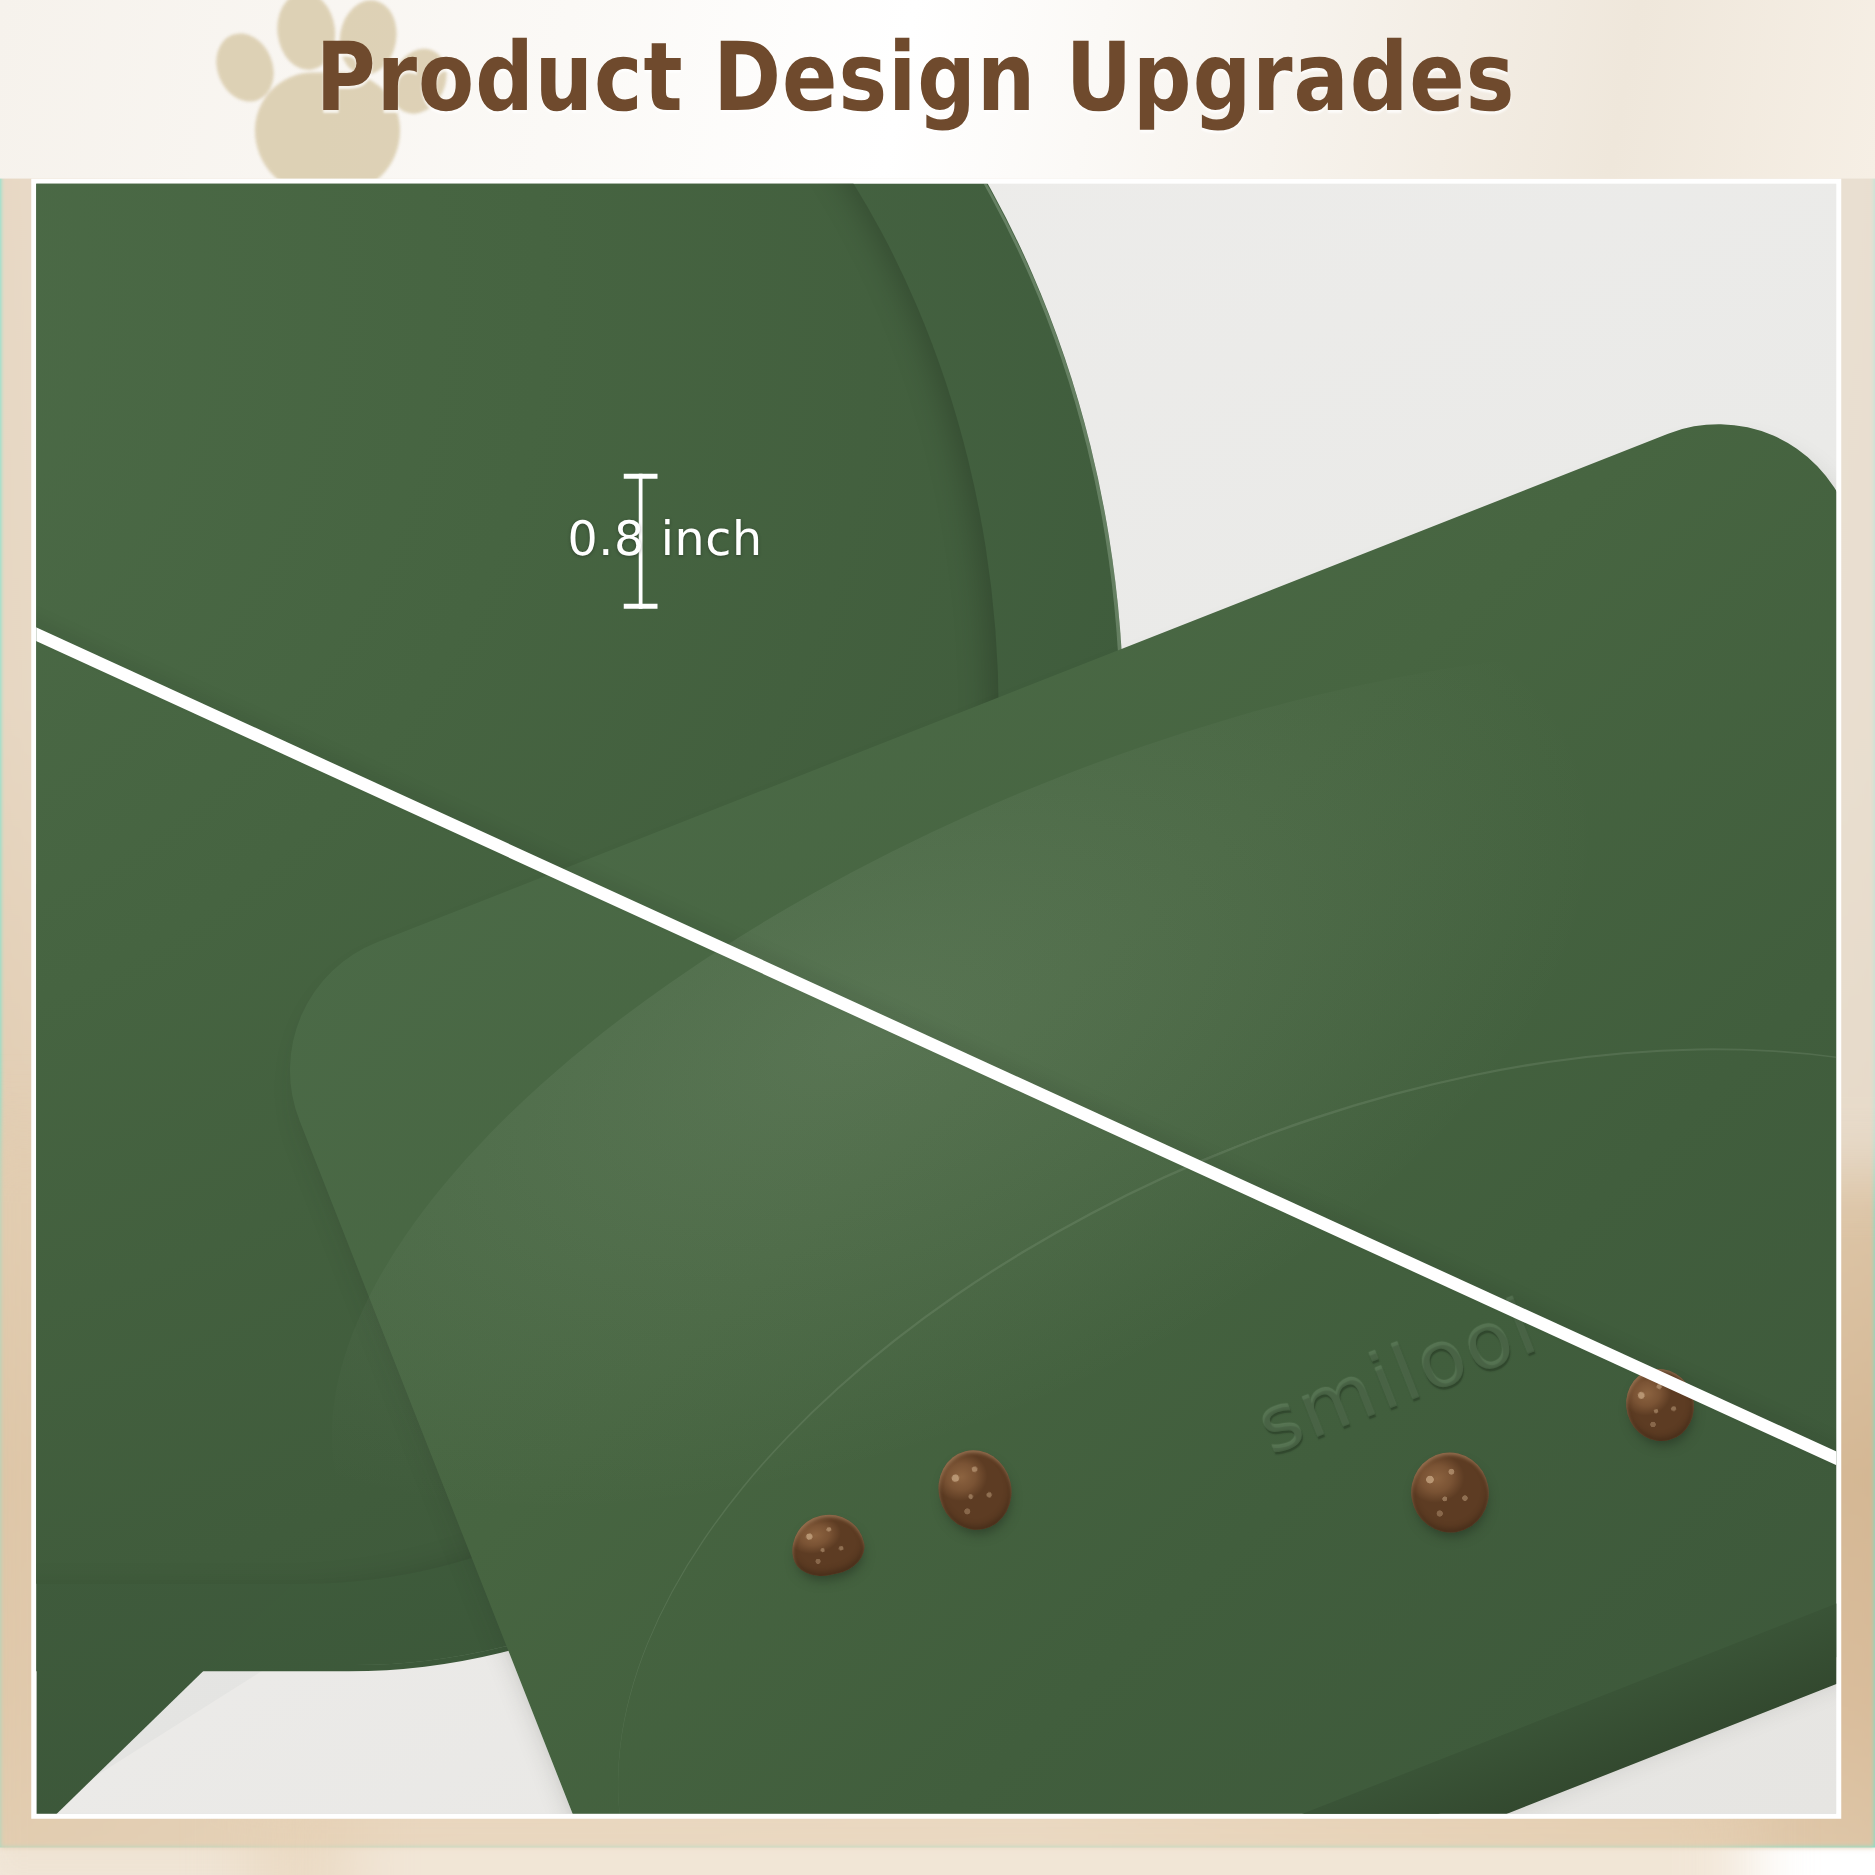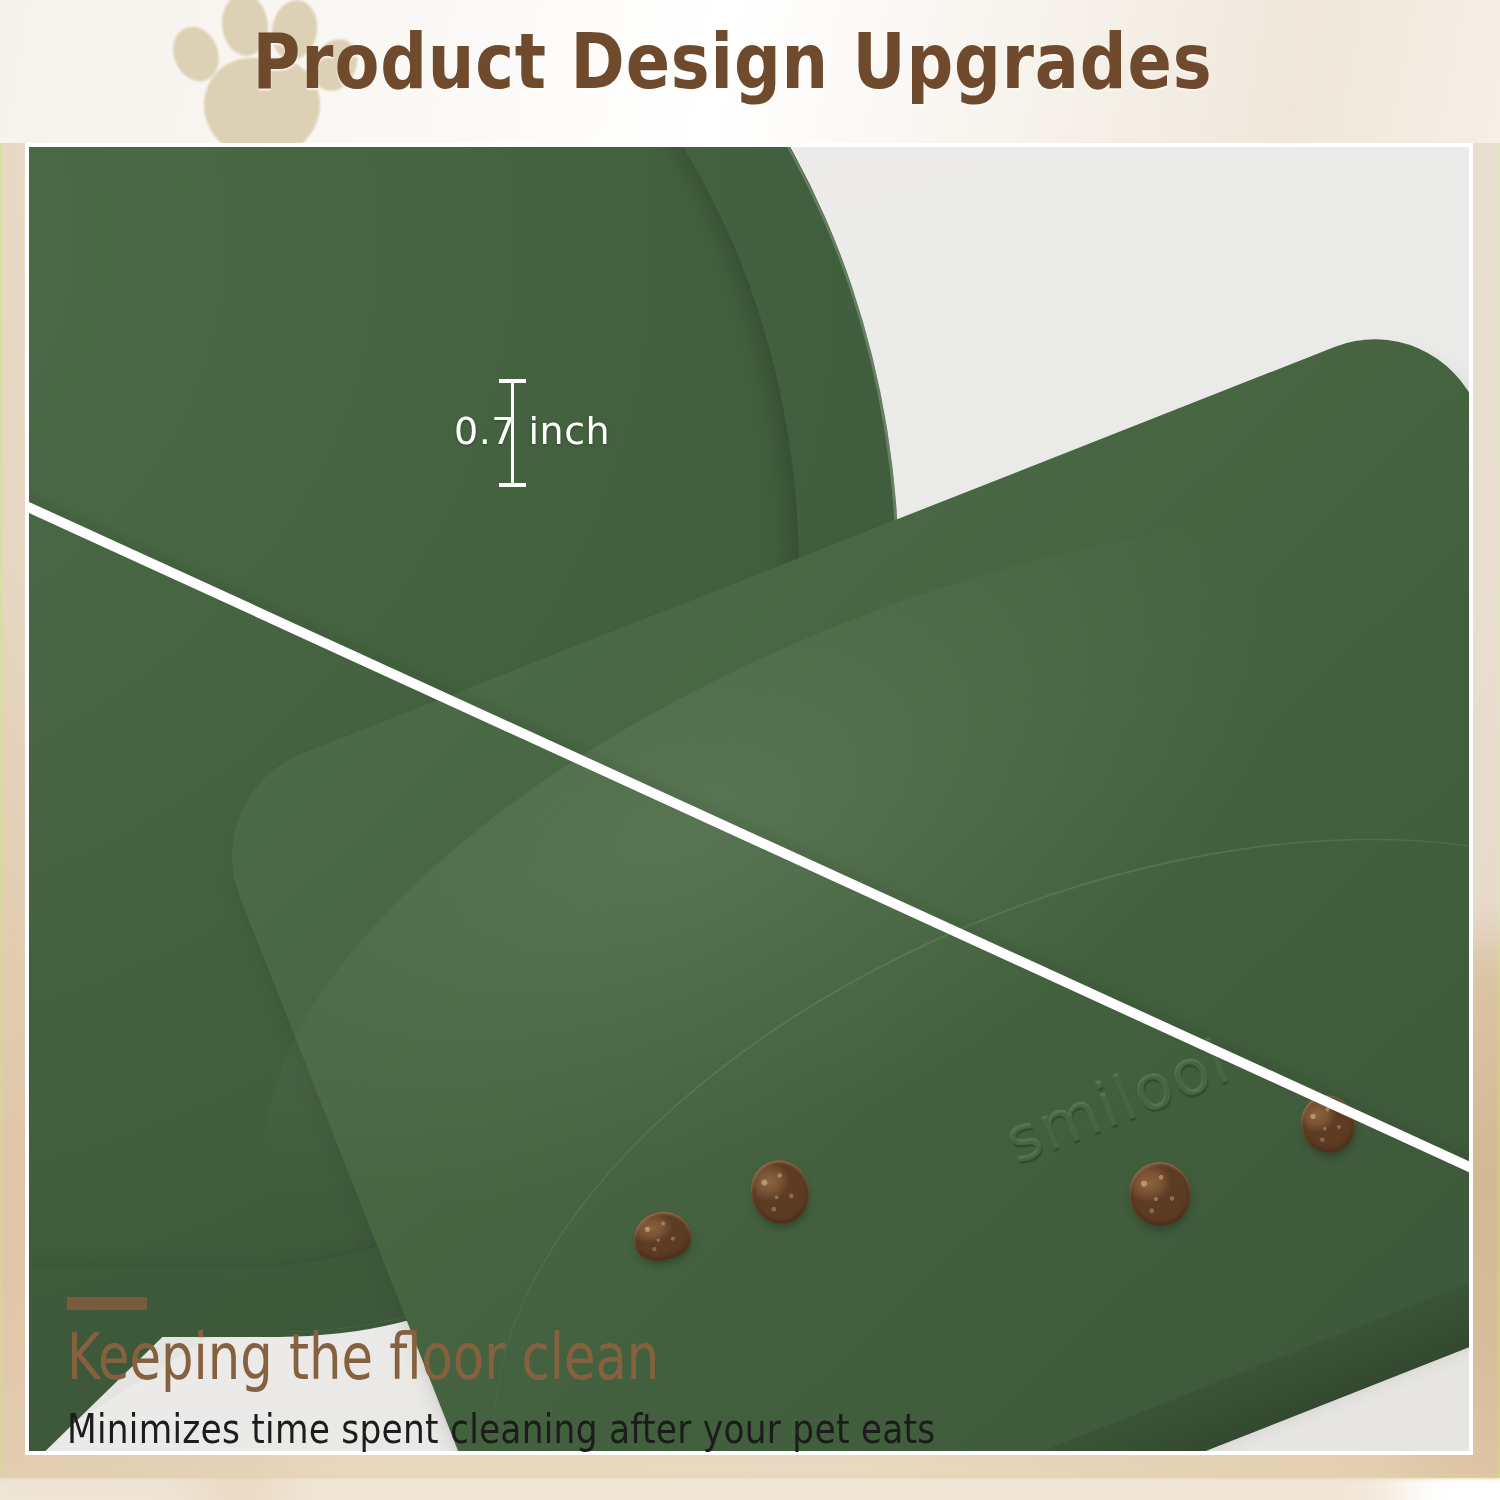--- a/index.html
+++ b/index.html
@@ -8,21 +8,21 @@
     width: 1500px;
     height: 1500px;
     overflow: hidden;
     font-family: "DejaVu Sans", sans-serif;
   }
 
   #page {
     position: relative;
     width: 1500px;
     height: 1478px;
-    background: #bef264;
+    background: #5eead4;
   }
 
   
   .bg-blur {
     position: absolute;
     inset: 0;
     background:
       linear-gradient(180deg,
         #f7f3ee 0%,
         #f6f1ea 38%,
@@ -389,40 +389,35 @@
       <div class="kibble" style="left:719px;top:479px;width:72px;height:66px;border-radius:50% 50% 48% 52%/50% 52% 48% 50%;transform:rotate(-38deg);"></div>
       <div class="kibble" style="left:606px;top:628px;width:70px;height:52px;border-radius:40% 45% 42% 46%/50% 46% 50% 48%;transform:rotate(-18deg);"></div>
       <div class="kibble" style="left:691px;top:609px;width:58px;height:40px;border-radius:44% 50% 46% 50%/52% 46% 52% 46%;transform:rotate(-42deg);"></div>
       <div class="kibble" style="left:372px;top:975px;width:52px;height:42px;border-radius:50%;transform:rotate(-26deg);"></div>
 
       <div class="dim">
         <div class="line"></div>
         <div class="cap top"></div>
         <div class="cap bot"></div>
       </div>
-      <div class="dim-label">0.7 inch</div>
+      <div class="dim-label">0.8 inch</div>
 
       <div class="divider"></div>
 
       <div class="mat-bot-shadow"></div>
       <div class="mat-bot">
         <div class="mat-bot-sheen"></div>
         <div class="mat-bot-arc"></div>
         <div class="mat-bot-edge"></div>
         <div class="emboss">smilool</div>
       </div>
 
       <div class="kibble" style="left:604px;top:1065px;width:58px;height:48px;border-radius:50% 50% 46% 46%/60% 60% 42% 42%;transform:rotate(-12deg);z-index:25;"></div>
       <div class="kibble" style="left:722px;top:1013px;width:58px;height:64px;border-radius:50%;transform:rotate(-14deg);z-index:25;"></div>
       <div class="kibble" style="left:1100px;top:1015px;width:62px;height:64px;border-radius:50%;transform:rotate(-10deg);z-index:25;"></div>
       <div class="kibble" style="left:1272px;top:948px;width:54px;height:58px;border-radius:50%;transform:rotate(-16deg);z-index:25;"></div>
 
     </div>
   </div>
 
 
-  <div class="callout callout-bottom">
-    <div class="accent-bar"></div>
-    <h2>Keeping the floor clean</h2>
-    <p>Minimizes time spent cleaning after your pet eats</p>
-  </div>
 
 </div>
 
 </body></html>

